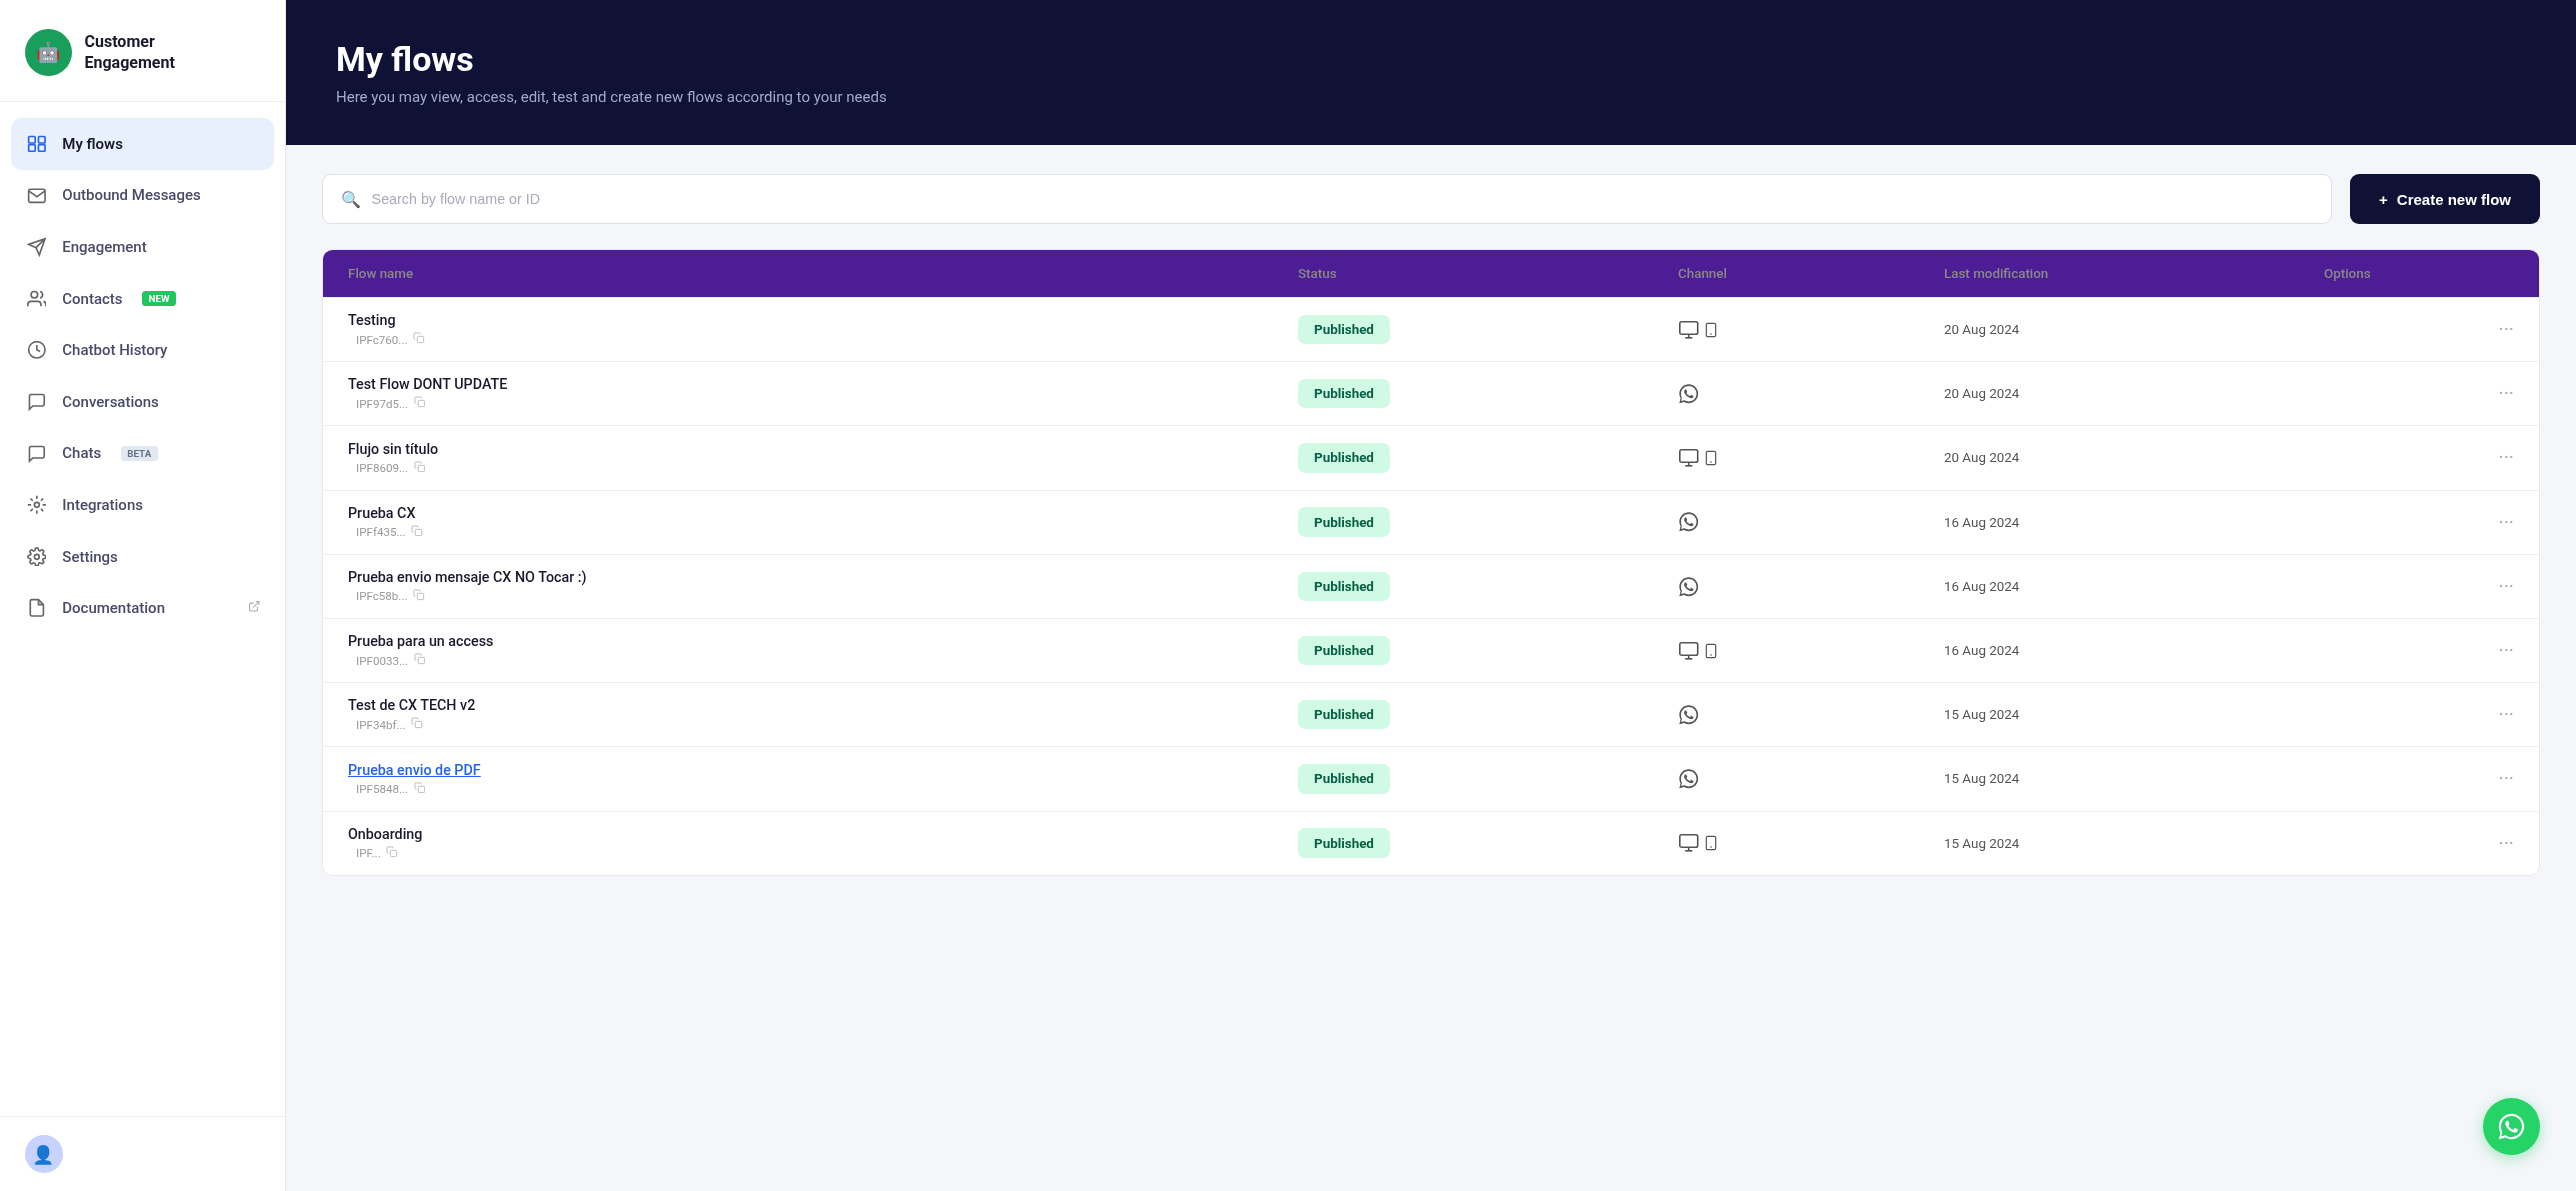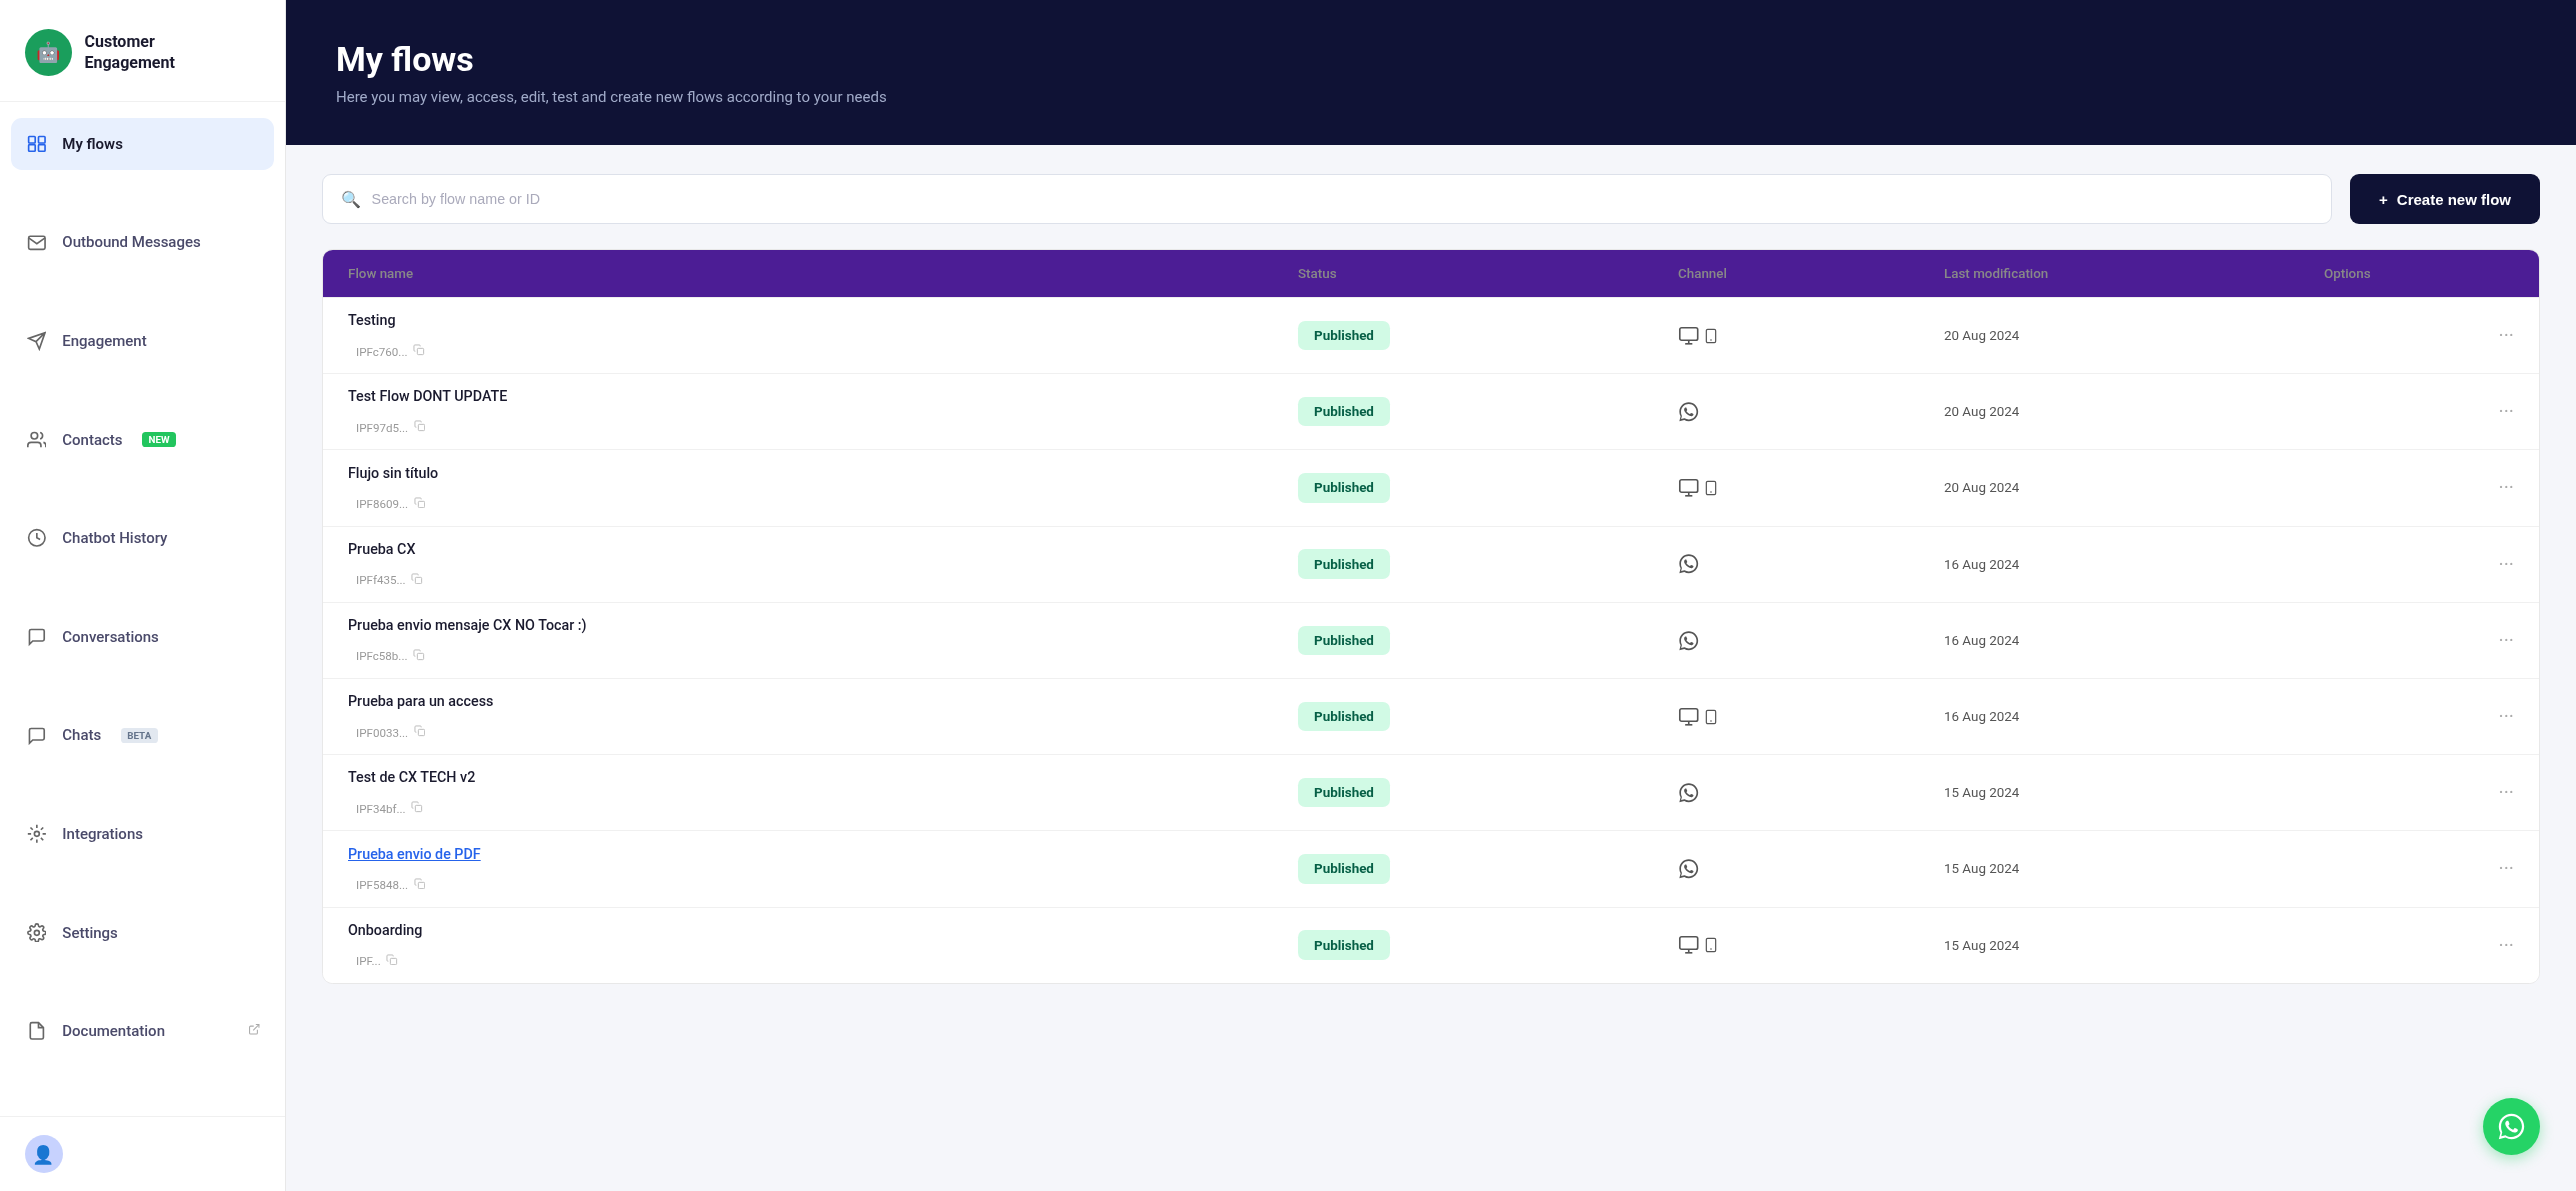--- a/index.html
+++ b/index.html
@@ -49,21 +49,20 @@
       align-items: center;
       gap: 14.3px;
       padding: 14.3px 25px;
       cursor: pointer;
       color: #4a4a6a;
       font-size: 15px;
       font-weight: 500;
       border-radius: 0;
       transition: background 0.15s;
       position: relative;
-      margin-top: 47px;
     }
     .nav-item.active {
       background: #e8f0fe;
       color: #1a1a2e;
       font-weight: 600;
       border-radius: 10.7px;
       margin: 0 10.7px;
       padding: 14.3px 14.3px;
     }
     .nav-icon {
@@ -196,21 +195,21 @@
     .table-row {
       display: grid;
       grid-template-columns: 2.5fr 1fr 0.7fr 1fr 0.5fr;
       padding: 14.3px 25px;
       border-bottom: 0.9px solid #f0f0f0;
       align-items: center;
       background: #fff;
       transition: background 0.12s;
     }
     .table-row:last-child { border-bottom: none; }
-    .flow-name-cell { display: flex; flex-direction: column; gap: 16px; }
+    .flow-name-cell { display: flex; flex-direction: column; gap: 4px; }
     .flow-name {
       font-size: 14.3px;
       font-weight: 500;
       color: #1a1a2e;
     }
     .flow-name.link { color: #2563eb; text-decoration: underline; cursor: pointer; }
     .flow-id-row {
       display: flex;
       align-items: center;
       gap: 5.4px;

